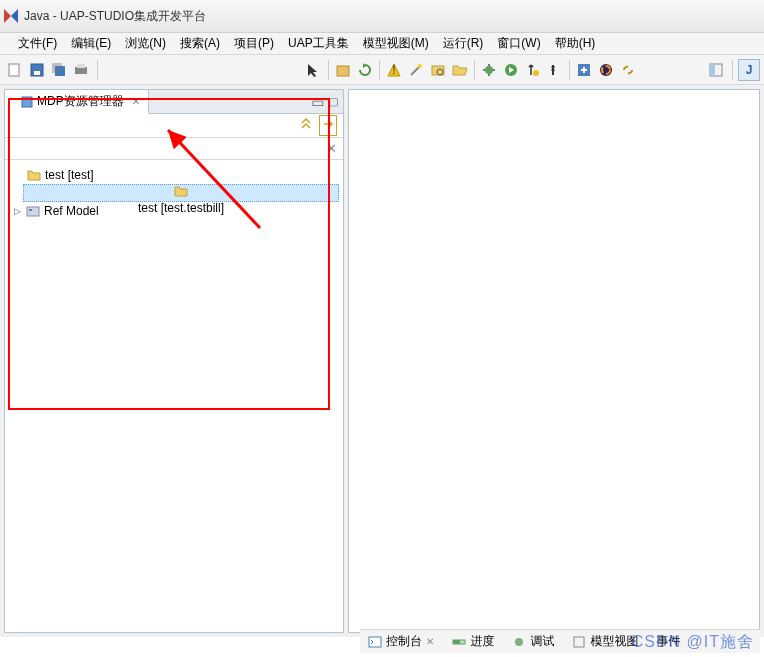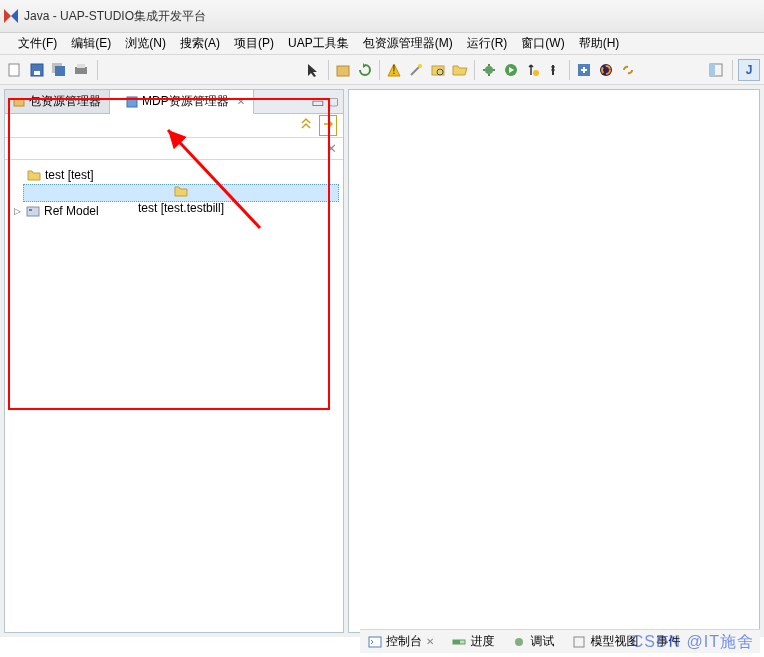--- a/index.html
+++ b/index.html
@@ -58,21 +58,21 @@
   <span class="titlebar-text">Java - UAP-STUDIO集成开发平台</span>
 </div>
 
 <div class="menubar">
   <span class="menu-item">文件(F)</span>
   <span class="menu-item">编辑(E)</span>
   <span class="menu-item">浏览(N)</span>
   <span class="menu-item">搜索(A)</span>
   <span class="menu-item">项目(P)</span>
   <span class="menu-item">UAP工具集</span>
-  <span class="menu-item">包资源管理器(M)</span>
+  <span class="menu-item">模型视图(M)</span>
   <span class="menu-item">运行(R)</span>
   <span class="menu-item">窗口(W)</span>
   <span class="menu-item">帮助(H)</span>
 </div>
 
 <div class="toolbar">
   <div class="tool-group">
     <div class="tool-btn">
         <svg width="16" height="16">
           <rect x="2" y="2" width="10" height="12" fill="#fff" stroke="#888"></rect>
@@ -196,26 +196,20 @@
         <svg width="16" height="16">
           <text x="8" y="12" font-size="11" text-anchor="middle" fill="#3060b0" font-weight="bold">J</text>
         </svg>
       </div>
   </div>
 </div>
 
 <div class="workspace">
   <div class="left-pane">
     <div class="tab-row">
-      <div class="tab">
-        <svg class="mini-icon" viewBox="0 0 12 12">
-            <rect x="1" y="3" width="10" height="7" fill="#e8c068" stroke="#b89030"></rect>
-          </svg>
-        <span>包资源管理器</span>
-      </div>
       <div class="tab active">
         <svg class="mini-icon" viewBox="0 0 12 12">
             <rect x="1" y="1" width="10" height="10" fill="#68a0e0" stroke="#4070b0"></rect>
           </svg>
         <span>MDP资源管理器</span>
         <span class="tab-close">✕</span>
       </div>
       <div class="tab-tools">
         <span style="font-size:14px;color:#666;">▭</span>
         <span style="font-size:11px;color:#666;">▢</span>

